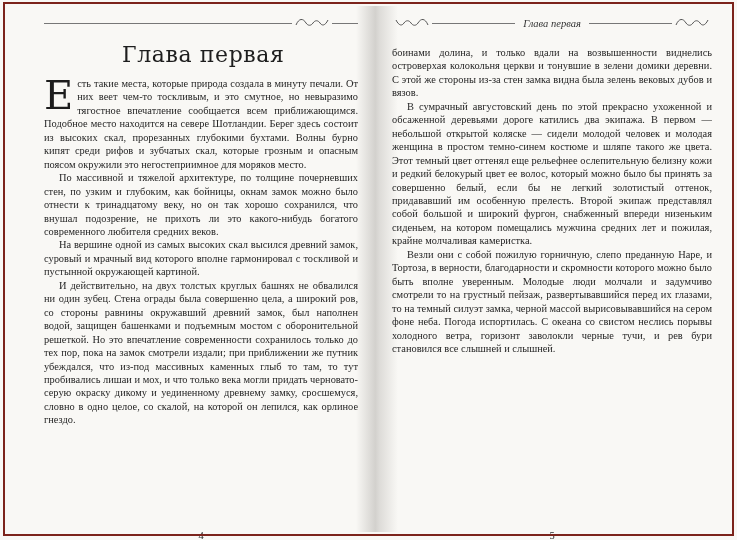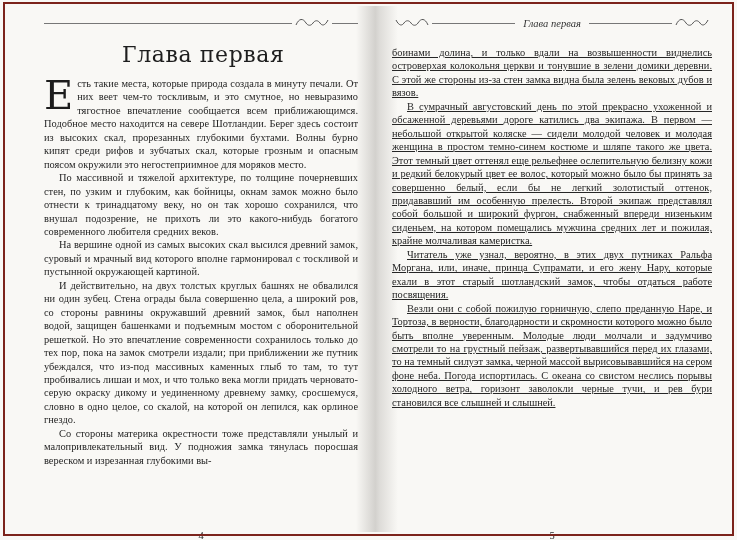--- a/index.html
+++ b/index.html
@@ -45,21 +45,21 @@
   .chapter-title{
     font-family:"DejaVu Serif", serif;
     font-size:22px;letter-spacing:0.6px;color:#1e1e1e;
     margin:12px 0 10px 78px;flex:0 0 auto;
   }
 
   .body-block{
     flex:1 1 auto;overflow:hidden;
     font-size:10.4px;line-height:13.45px;text-align:justify;
   }
-  .page-right .body-block{margin-top:16px;text-decoration:underline;}
+  .page-right .body-block{margin-top:16px;}
   .body-block p{margin:0;}
   p.indent{text-indent:15px;}
   p.noindent{text-indent:0;}
   .dropcap{
     float:left;
     font-family:"DejaVu Serif", serif;
     font-size:40px;line-height:32px;
     padding:2px 4px 0 0;color:#1d1d1d;
   }
   .page-number{
@@ -86,21 +86,20 @@
       <div class="rule stub"></div>
     </div>
 
     <div class="chapter-title">Глава первая</div>
 
     <div class="body-block">
       <p class="noindent"><span class="dropcap">Е</span><span>сть такие места, которые природа создала в минуту печали. От них веет чем-то тоскливым, и это смутное, но невыразимо тягостное впечатление сообщается всем приближающимся. Подобное место находится на севере Шотландии. Берег здесь состоит из высоких скал, прорезанных глубокими бухтами. Волны бурно кипят среди рифов и зубчатых скал, которые грозным и опасным поясом окружили это негостеприимное для моряков место.</span></p>
       <p class="indent">По массивной и тяжелой архитектуре, по толщине почерневших стен, по узким и глубоким, как бойницы, окнам замок можно было отнести к тринадцатому веку, но он так хорошо сохранился, что внушал подозрение, не прихоть ли это какого-нибудь богатого современного любителя средних веков.</p>
       <p class="indent">На вершине одной из самых высоких скал высился древний замок, суровый и мрачный вид которого вполне гармонировал с тоскливой и пустынной окружающей картиной.</p>
       <p class="indent">И действительно, на двух толстых круглых башнях не обвалился ни один зубец. Стена ограды была совершенно цела, а широкий ров, со стороны равнины окружавший древний замок, был наполнен водой, защищен башенками и подъемным мостом с оборонительной решеткой. Но это впечатление современности сохранилось только до тех пор, пока на замок смотрели издали; при приближении же путник убеждался, что из-под массивных каменных глыб то там, то тут пробивались лишаи и мох, и что только века могли придать черновато-серую окраску дикому и уединенному древнему замку, сросшемуся, словно в одно целое, со скалой, на которой он лепился, как орлиное гнездо.</p>
-      <p class="indent">Со стороны материка окрестности тоже представляли унылый и малопривлекательный вид. У подножия замка тянулась поросшая вереском и изрезанная глубокими вы-</p>
     </div>
 
     <div class="page-number">4</div>
   </div>
 
   <div class="page page-right">
     <div class="headrow">
       <span class="flourish flip">
         <svg width="34" height="10" viewBox="0 0 34 10">
           <path d="M1,7 C4,0 8,0 11,5 C13,8 16,8 18,5 C20,2 23,2 25,5 C27,8 30,8 33,2" fill="none" stroke="#555" stroke-width="1"></path>
@@ -112,21 +111,20 @@
       <span class="flourish">
         <svg width="34" height="10" viewBox="0 0 34 10">
           <path d="M1,7 C4,0 8,0 11,5 C13,8 16,8 18,5 C20,2 23,2 25,5 C27,8 30,8 33,2" fill="none" stroke="#555" stroke-width="1"></path>
         </svg>
       </span>
     </div>
 
     <div class="body-block">
       <p class="noindent">боинами долина, и только вдали на возвышенности виднелись островерхая колокольня церкви и тонувшие в зелени домики деревни. С этой же стороны из-за стен замка видна была зелень вековых дубов и вязов.</p>
       <p class="indent">В сумрачный августовский день по этой прекрасно ухоженной и обсаженной деревьями дороге катились два экипажа. В первом — небольшой открытой коляске — сидели молодой человек и молодая женщина в простом темно-синем костюме и шляпе такого же цвета. Этот темный цвет оттенял еще рельефнее ослепительную белизну кожи и редкий белокурый цвет ее волос, который можно было бы принять за совершенно белый, если бы не легкий золотистый оттенок, придававший им особенную прелесть. Второй экипаж представлял собой большой и широкий фургон, снабженный впереди низеньким сиденьем, на котором помещались мужчина средних лет и пожилая, крайне молчаливая камеристка.</p>
-      <p class="indent">Читатель уже узнал, вероятно, в этих двух путниках Ральфа Моргана, или, иначе, принца Супрамати, и его жену Нару, которые ехали в этот старый шотландский замок, чтобы отдаться работе посвящения.</p>
       <p class="indent">Везли они с собой пожилую горничную, слепо преданную Наре, и Тортоза, в верности, благодарности и скромности которого можно было быть вполне уверенным. Молодые люди молчали и задумчиво смотрели то на грустный пейзаж, развертывавшийся перед их глазами, то на темный силуэт замка, черной массой вырисовывавшийся на сером фоне неба. Погода испортилась. С океана со свистом неслись порывы холодного ветра, горизонт заволокли черные тучи, и рев бури становился все слышней и слышней.</p>
     </div>
 
     <div class="page-number">5</div>
   </div>
 
   <div class="frame"></div>
 </div>
 
 </body></html>

